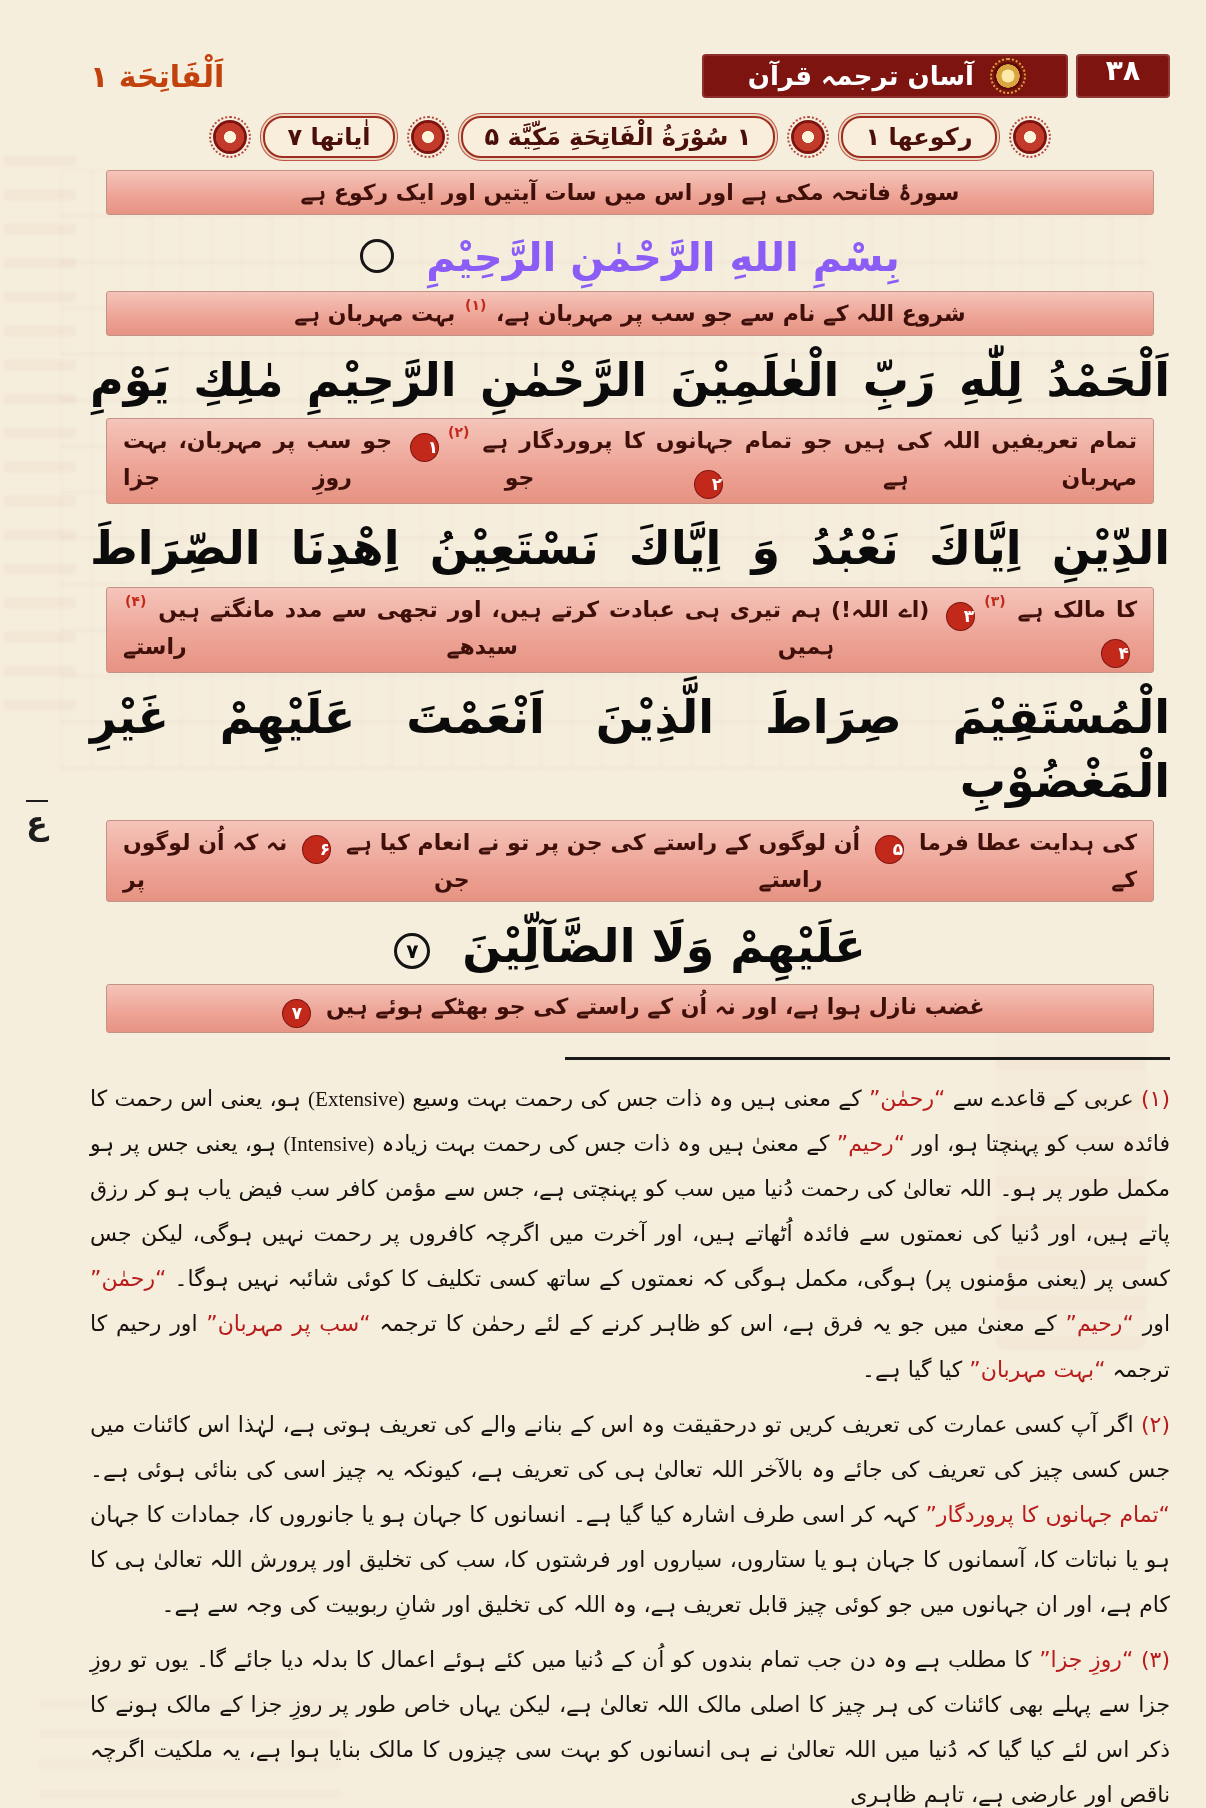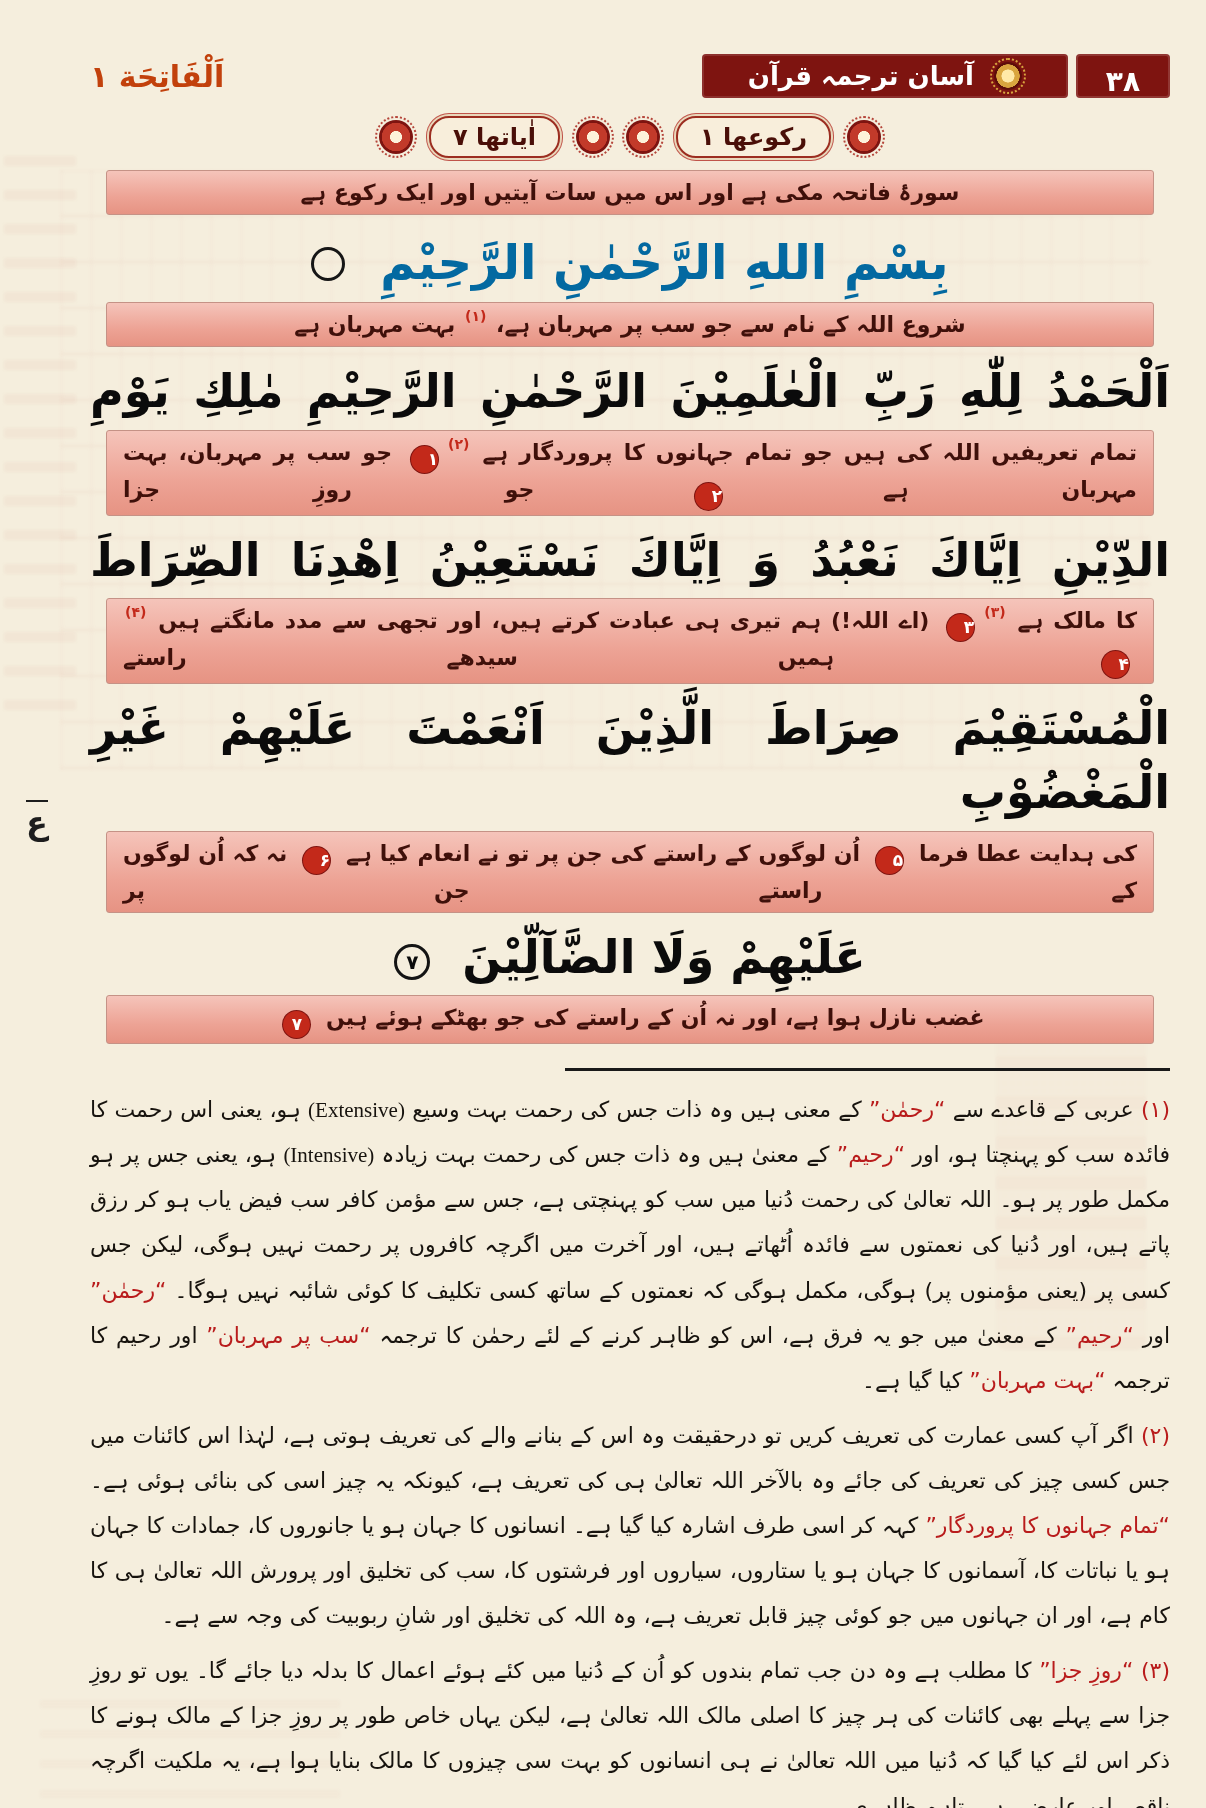--- a/index.html
+++ b/index.html
@@ -23,21 +23,21 @@
   .g3{top:1020px;right:60px;width:150px;height:330px;opacity:.5;border-radius:10px;
       background:repeating-linear-gradient(0deg, rgba(205,120,108,.12) 0 14px, rgba(205,120,108,.04) 14px 40px);}
   .g4{bottom:10px;left:40px;width:300px;height:120px;opacity:.4;
       background:repeating-linear-gradient(0deg, rgba(195,104,90,.09) 0 8px, transparent 8px 30px);}
   .layer{position:relative;z-index:1;}
 
   
   .top-bar{margin:52px 36px 0 90px;display:flex;justify-content:space-between;align-items:center;height:48px;}
   .right-group{display:flex;align-items:center;gap:8px;}
   .pageno-box{background:#7e1410;color:#fff;font-weight:bold;font-size:28px;
-      padding:0 30px;height:44px;display:flex;align-items:flex-end;border-radius:4px;
+      padding:0 30px;height:44px;display:flex;align-items:flex-start;border-radius:4px;
       box-shadow:inset 0 0 0 2px rgba(255,255,255,.15);}
   .title-bar{background:#7e1410;color:#fff;display:flex;align-items:center;gap:20px;
       padding:0 18px;height:44px;border-radius:4px;min-width:330px;justify-content:center;
       box-shadow:inset 0 0 0 2px rgba(255,255,255,.12);}
   .title-text{font-size:26px;font-weight:bold;letter-spacing:1px;}
   .ornament{width:28px;height:28px;border-radius:50%;flex:0 0 auto;
       background:radial-gradient(circle,#ffe9a8 0 32%,#d9a53f 34% 58%,#5d0d09 60% 100%);
       outline:2px dotted #d9a53f;outline-offset:2px;}
   .surah-label{font-size:30px;font-weight:bold;color:#c2410c;}
 
@@ -51,21 +51,21 @@
       padding:5px 22px;font-size:24px;font-weight:bold;color:#4a0f08;white-space:nowrap;}
 
   
   .content{margin:12px 36px 0 90px;}
   .banner{background:linear-gradient(180deg,#f5c4ba 0%,#eda395 60%,#e69383 100%);
       border:1px solid #c59286;border-radius:3px;
       padding:5px 16px;font-size:22px;font-weight:bold;color:#3f100a;
       line-height:1.5;margin:6px 16px;}
   .banner.center{text-align:center;}
   .banner.justify{text-align:justify;text-align-last:justify;}
-  .bismillah{text-align:center;font-size:48px;font-weight:bold;color:#0369a1;margin:14px 0 4px;line-height:1.4;}
+  .bismillah{text-align:center;font-size:40px;font-weight:bold;color:#8b5cf6;margin:14px 0 4px;line-height:1.4;}
   .ayah-ring{display:inline-block;width:28px;height:28px;border:3px solid #161616;border-radius:50%;
       vertical-align:-2px;margin-right:18px;}
   .ayah-line{font-size:46px;font-weight:bold;color:#0b0b0b;line-height:1.4;
       text-align:justify;text-align-last:justify;margin:12px 0 2px;}
   .ayah-line.center{text-align:center;text-align-last:center;}
 
   
   .sg-t{}
   .sg-r{color:#b91c1c;}
   .sg-e{font-family:"Liberation Serif", serif;direction:ltr;unicode-bidi:embed;font-size:21px;}
@@ -103,20 +103,21 @@
       <span class="title-text">آسان ترجمہ قرآن</span>
     </div>
   </div>
   <div class="surah-label">اَلْفَاتِحَة ۱</div>
 </header>
 
 <div class="badge-row layer">
   <span class="medallion"></span>
   <span class="badge">رکوعها ۱</span>
   <span class="medallion"></span>
+  <span class="badge">۱ سُوْرَةُ الْفَاتِحَةِ مَكِّيَّة ۵</span>
   <span class="medallion"></span>
   <span class="badge">اٰیاتها ۷</span>
   <span class="medallion"></span>
 </div>
 
 <main class="content layer">
 
   <div class="banner center">سورۂ فاتحہ مکی ہے اور اس میں سات آیتیں اور ایک رکوع ہے</div>
 
   <div class="bismillah">

